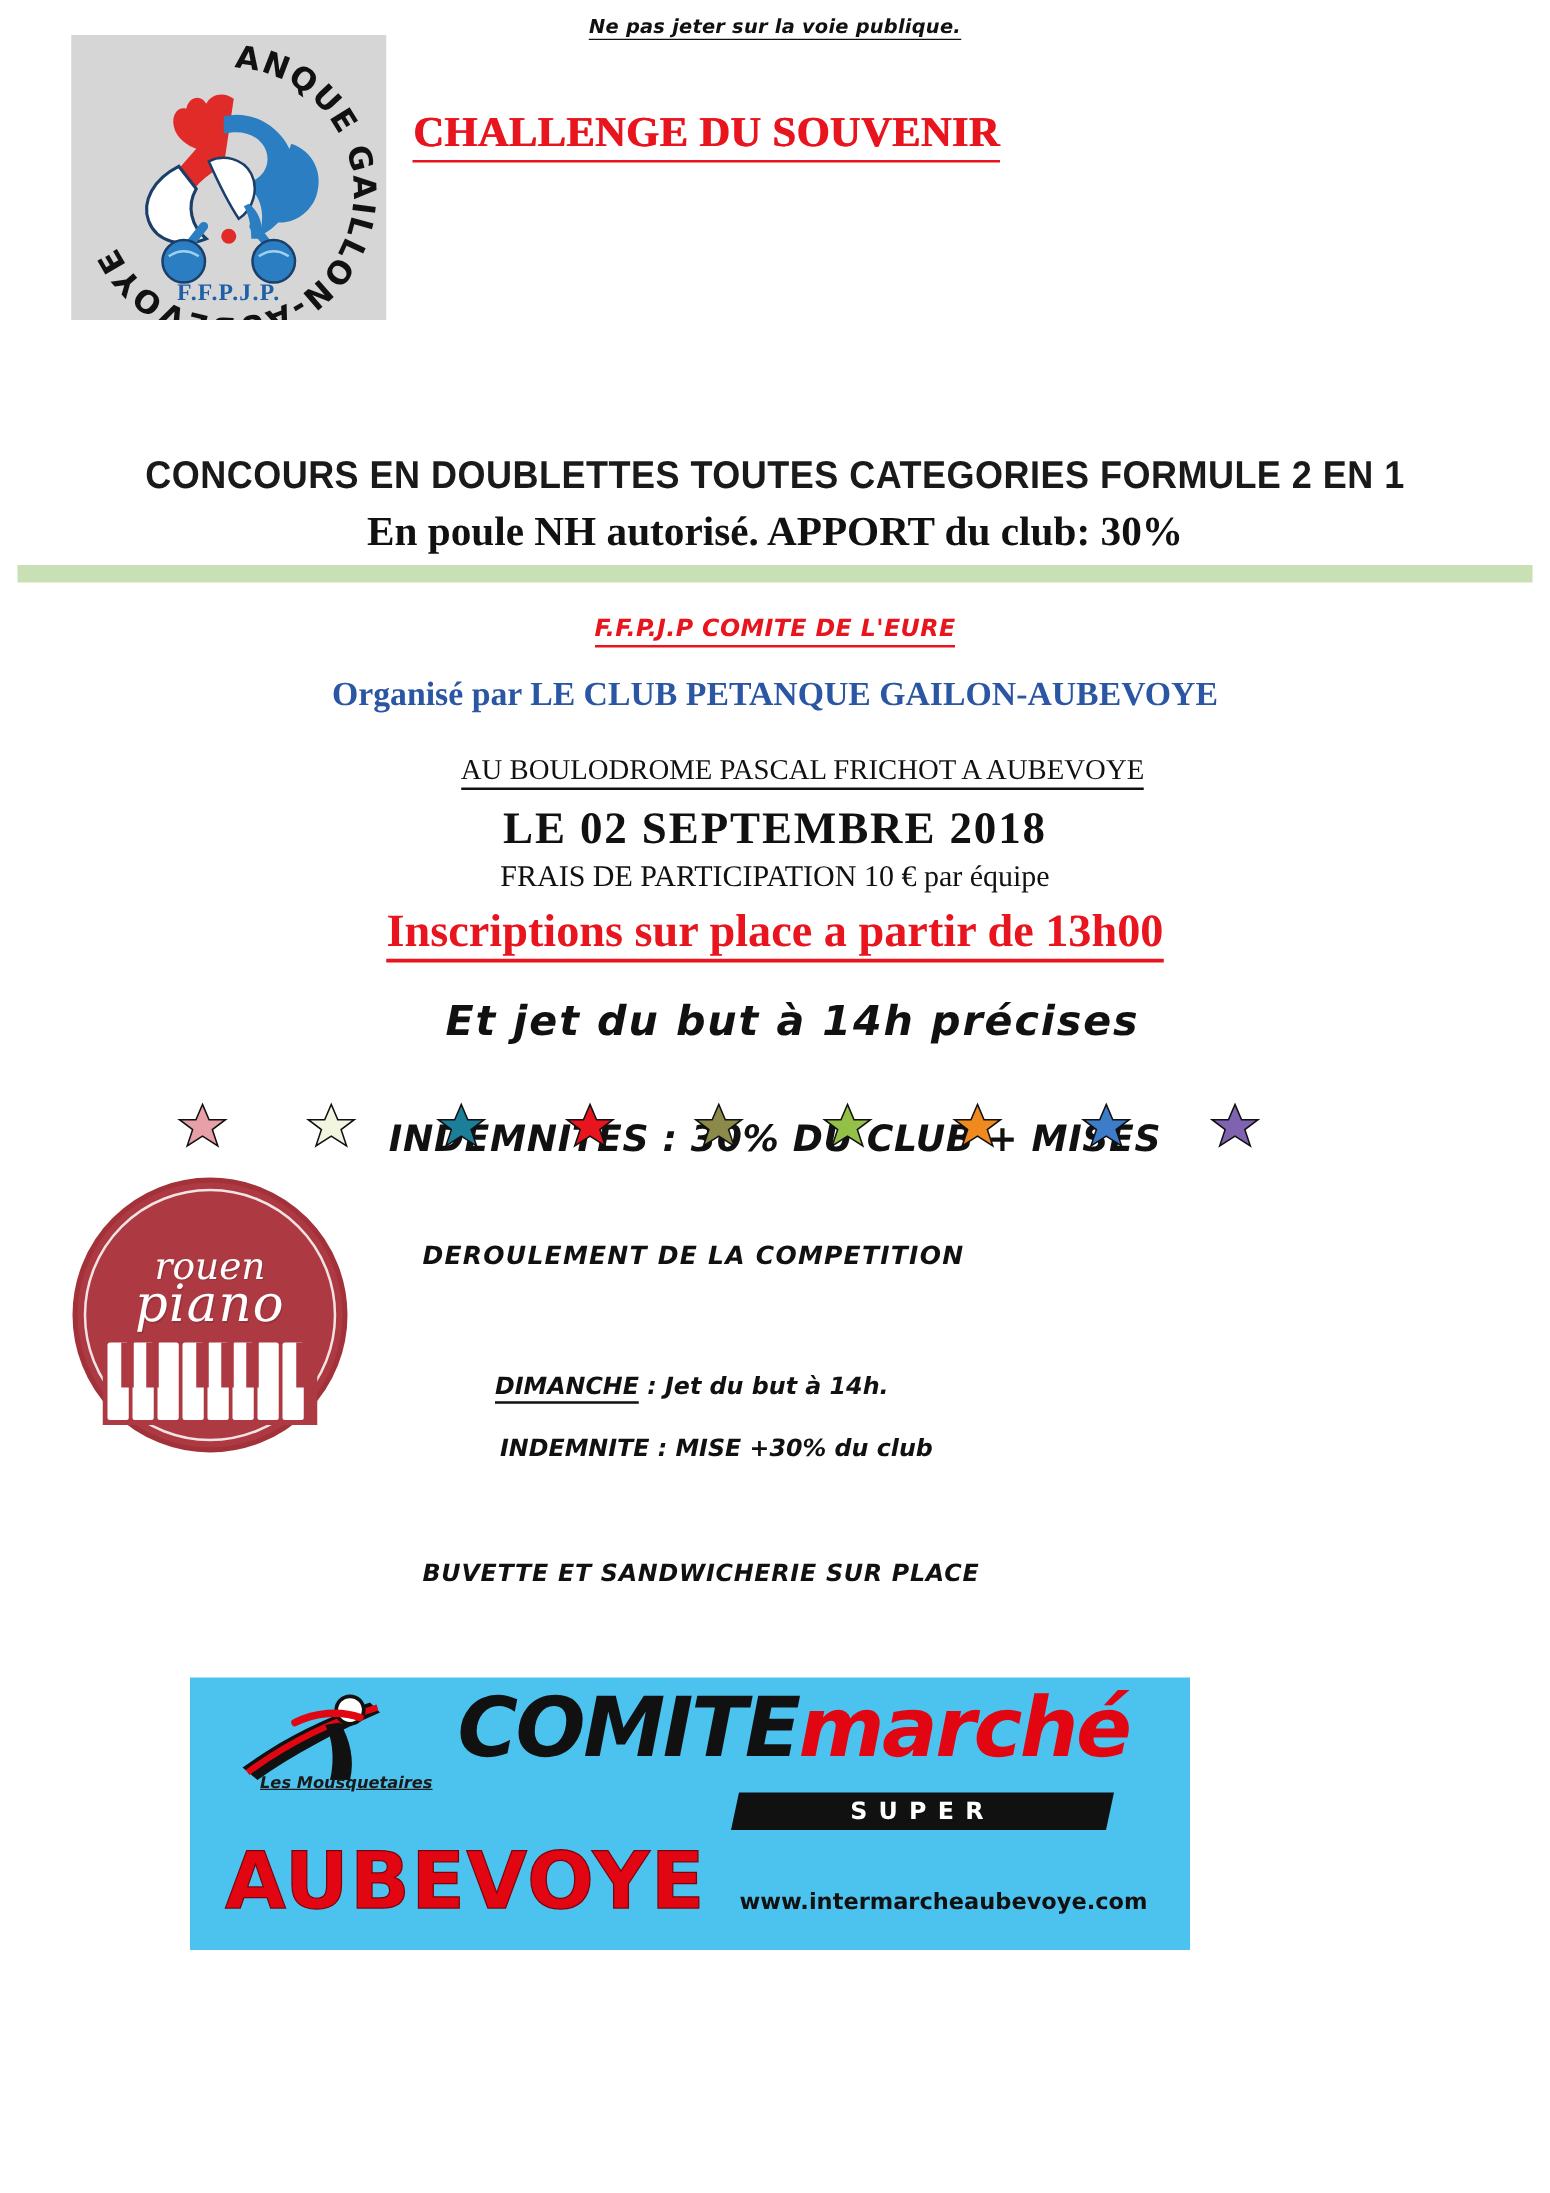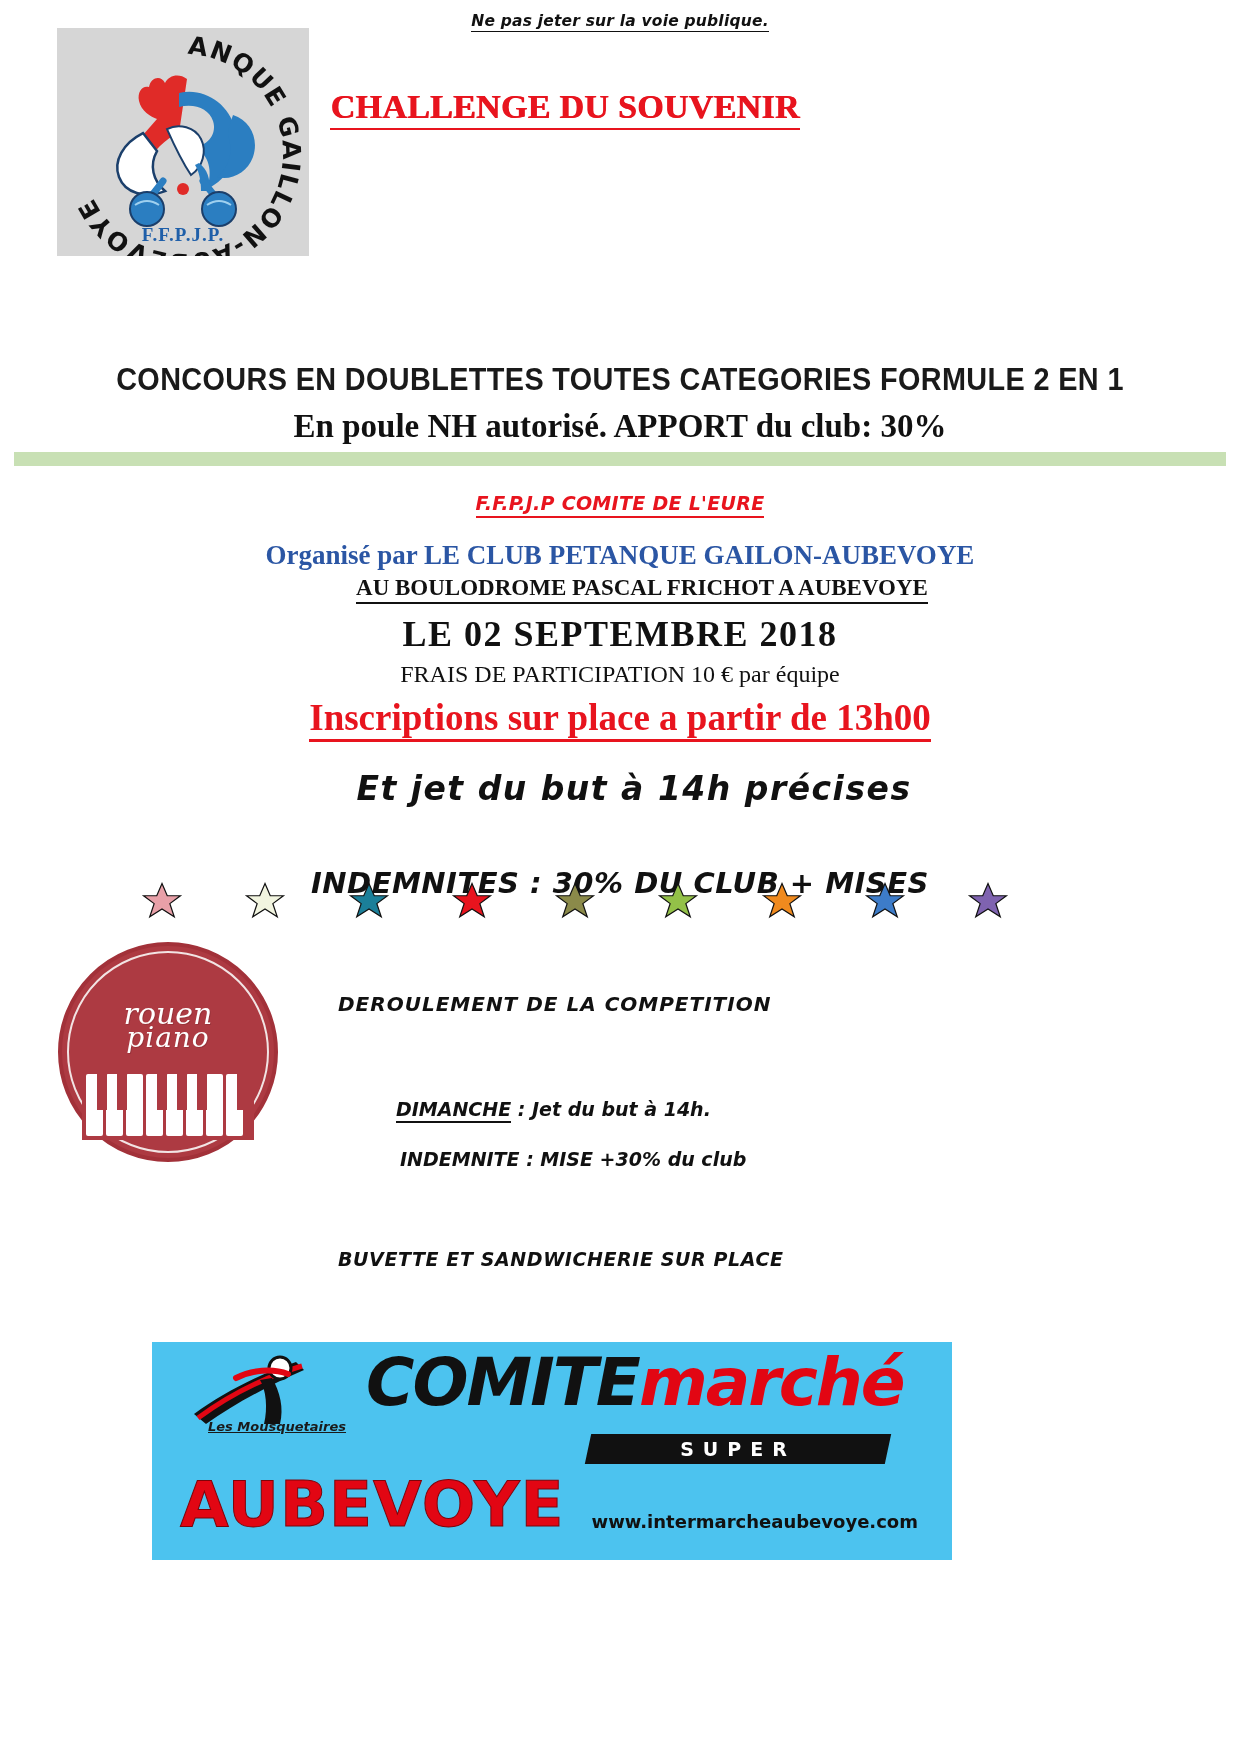--- a/index.html
+++ b/index.html
@@ -203,24 +203,24 @@
   .ffpjp-comite span { border-bottom: 2px solid #e8141e; padding-bottom: 2px; }
 
   .organise {
     margin-top: 26px;
     font-family: "Liberation Serif", serif;
     font-size: 27px;
     font-weight: 700;
     color: #2b56a4;
   }
   .boulodrome {
-    margin-top: 4px;
+    margin-top: 32px;
     font-family: "Liberation Serif", serif;
     font-size: 23px;
-    font-weight: 700;
+    font-weight: 400;
     color: #111;
     padding-left: 44px;
   }
   .boulodrome span { border-bottom: 2px solid #111; padding-bottom: 2px; }
 
   .date-line {
     margin-top: 12px;
     font-family: "Liberation Serif", serif;
     font-size: 36px;
     font-weight: 800;
@@ -311,21 +311,21 @@
     top: 58px;
     width: 100%;
     text-align: center;
     color: #ffffff;
     font-family: "DejaVu Serif", serif;
     font-style: italic;
     font-size: 30px;
     line-height: 0.9;
     text-shadow: 1px 1px 0 rgba(0,0,0,0.12);
   }
-  .piano-logo .script .l2 { display: block; font-size: 28px; margin-top: -2px; letter-spacing: 1px; }
+  .piano-logo .script .l2 { display: block; font-size: 41px; margin-top: -2px; letter-spacing: 1px; }
 
   
   .comp {
     position: absolute;
     left: 338px;
     top: 992px;
     width: 560px;
     font-family: "DejaVu Sans", sans-serif;
     color: #111;
   }

